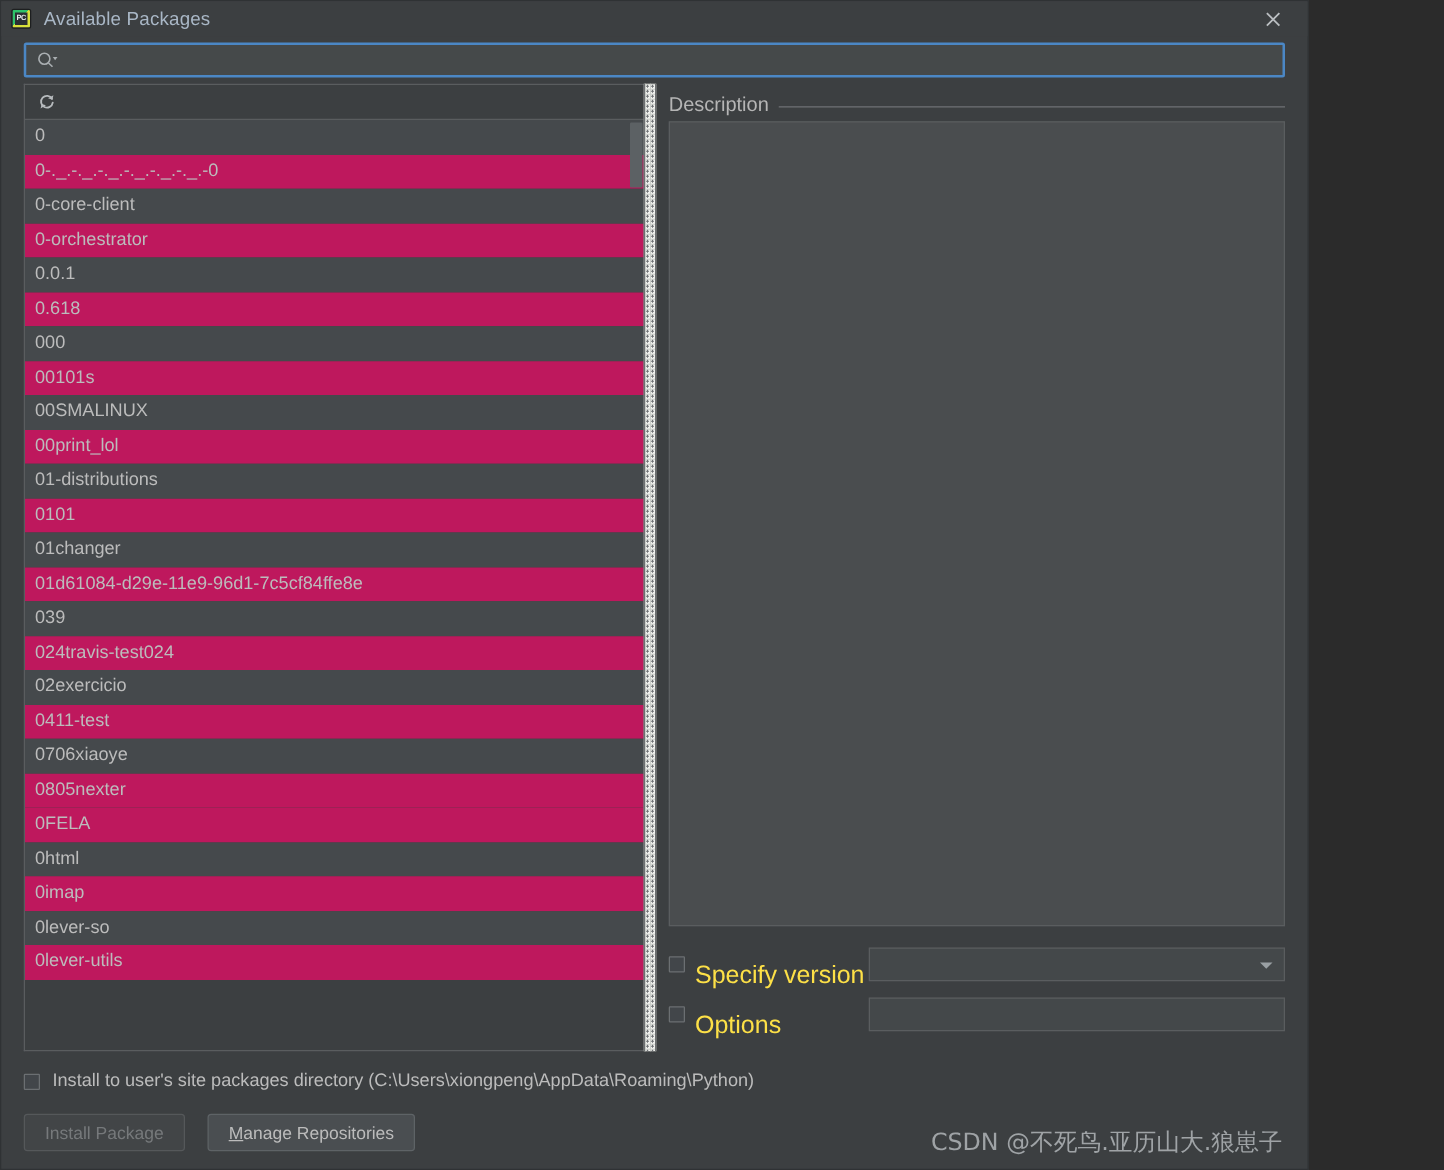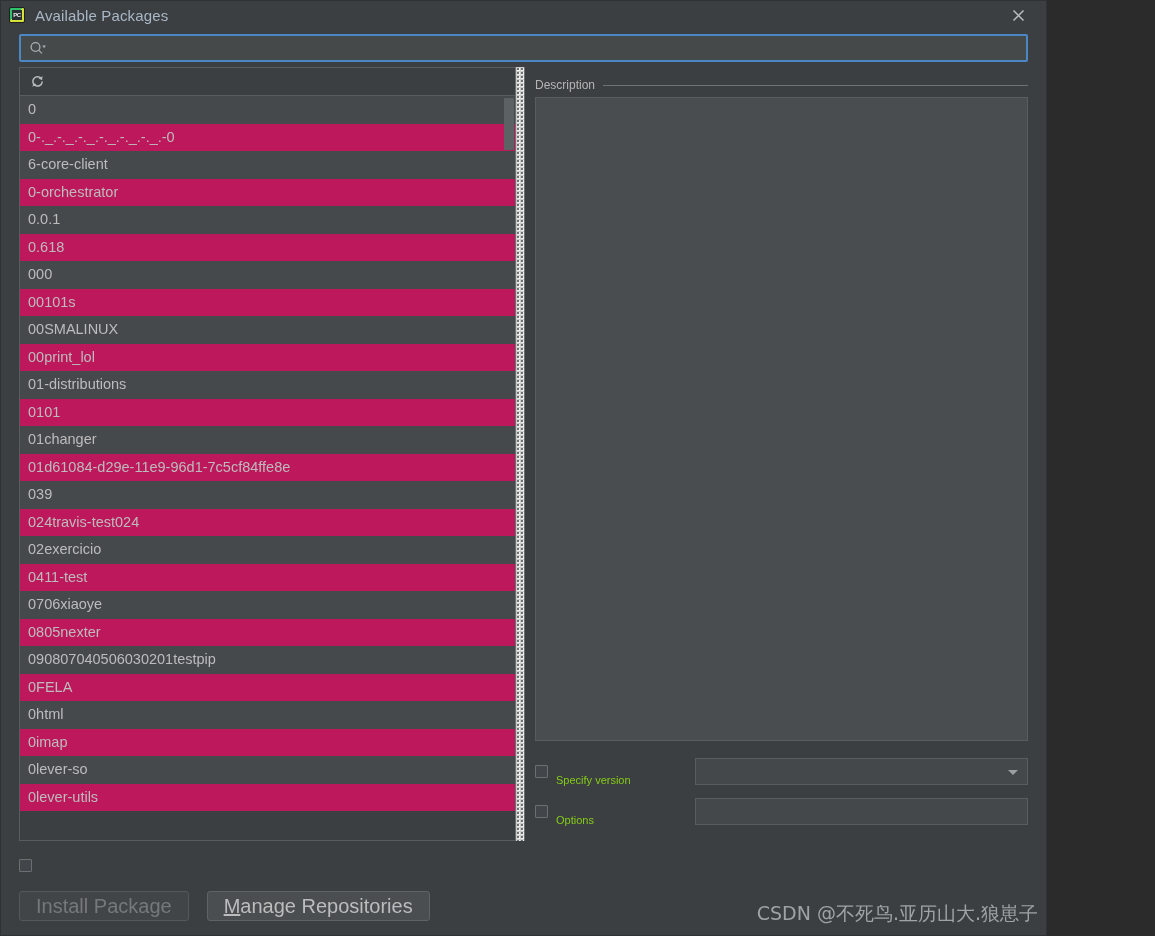--- a/index.html
+++ b/index.html
@@ -230,21 +230,21 @@
   .desc-header {
     flex: 0 0 30px;
     display: flex;
     align-items: center;
     gap: 8px;
     padding-top: 6px;
     box-sizing: border-box;
   }
   .desc-title {
     color: #b5b5b5;
-    font-size: 12px;
+    font-size: 16px;
     white-space: nowrap;
   }
   .desc-sep {
     flex: 1 1 auto;
     height: 1px;
     background: #6f7275;
   }
   .desc-body {
     flex: 1 1 auto;
     background: #4a4d4f;
@@ -274,22 +274,22 @@
   }
   .cb {
     width: 13px; height: 13px;
     flex: 0 0 13px;
     box-sizing: border-box;
     border: 1px solid #6b6f72;
     background: #42464a;
     border-radius: 1px;
   }
   .opt-label {
-    color: #84cc16;
-    font-size: 11px;
+    color: #fde047;
+    font-size: 20px;
     white-space: nowrap;
     margin-top: 18px;
   }
   .opt-field {
     flex: 1 1 auto;
     height: 27px;
     background: #44484a;
     border: 1px solid #5a5d5f;
     box-sizing: border-box;
     display: flex;
@@ -339,39 +339,39 @@
     margin-top: 12px;
   }
   .btn {
     height: 30px;
     min-width: 100px;
     padding: 0 16px;
     border: 1px solid #5e6366;
     border-radius: 3px;
     background: #4a4e51;
     color: #bcbcbc;
-    font-size: 20px;
+    font-size: 14px;
     font-family: "Liberation Sans", sans-serif;
     display: inline-flex;
     align-items: center;
     justify-content: center;
     cursor: pointer;
     box-sizing: border-box;
   }
   .btn.disabled {
     color: #76797b;
     background: #424547;
     border-color: #55585a;
     cursor: default;
   }
   .btn .mnemonic { text-decoration: underline; }
 
   .watermark {
     position: absolute;
-    right: 8px;
+    right: 20px;
     bottom: 8px;
     color: #9fa3a6;
     font-size: 19px;
     font-family: "DejaVu Sans", "Liberation Sans", sans-serif;
     white-space: nowrap;
     pointer-events: none;
   }
 </style>
 </head>
 <body>
@@ -412,39 +412,38 @@
             <path d="M12.4 5.4 A5 5 0 1 0 13 8.6" stroke="#b6babd" stroke-width="1.6" fill="none" stroke-linecap="round"></path>
             <path d="M13.6 2.3 L12.6 6.1 L9.0 5.0 Z" fill="#b6babd"></path>
             <path d="M2.6 13.6 L3.6 9.8 L7.2 10.9 Z" fill="#b6babd"></path>
           </svg>
         </div>
       </div>
       <div class="list-body">
         <div id="pkg-rows">
             <div class="pkg-row even">0</div>
             <div class="pkg-row odd">0-._.-._.-._.-._.-._.-._.-0</div>
-            <div class="pkg-row even">6-core-client</div>
+            <div class="pkg-row even">0-core-client</div>
             <div class="pkg-row odd">0-orchestrator</div>
             <div class="pkg-row even">0.0.1</div>
             <div class="pkg-row odd">0.618</div>
             <div class="pkg-row even">000</div>
             <div class="pkg-row odd">00101s</div>
             <div class="pkg-row even">00SMALINUX</div>
             <div class="pkg-row odd">00print_lol</div>
             <div class="pkg-row even">01-distributions</div>
             <div class="pkg-row odd">0101</div>
             <div class="pkg-row even">01changer</div>
             <div class="pkg-row odd">01d61084-d29e-11e9-96d1-7c5cf84ffe8e</div>
             <div class="pkg-row even">039</div>
             <div class="pkg-row odd">024travis-test024</div>
             <div class="pkg-row even">02exercicio</div>
             <div class="pkg-row odd">0411-test</div>
             <div class="pkg-row even">0706xiaoye</div>
             <div class="pkg-row odd">0805nexter</div>
-            <div class="pkg-row even">090807040506030201testpip</div>
             <div class="pkg-row odd">0FELA</div>
             <div class="pkg-row even">0html</div>
             <div class="pkg-row odd">0imap</div>
             <div class="pkg-row even">0lever-so</div>
             <div class="pkg-row odd">0lever-utils</div>
           </div>
         <div class="list-scrollbar">
           <div class="thumb"></div>
         </div>
       </div>
@@ -483,20 +482,21 @@
             <input class="opt-field-input" type="text" disabled="" style="">
           </div>
         </div>
       </div>
     </div>
   </div>
 
   <div class="bottom">
     <div class="user-site-row">
       <span class="cb"></span>
+      <span class="user-site-label">Install to user's site packages directory (C:\Users\xiongpeng\AppData\Roaming\Python)</span>
     </div>
     <div class="buttons-row">
       <div class="btn disabled">Install Package</div>
       <div class="btn">
           <span class="mnemonic">M</span>
           <span>anage Repositories</span>
         </div>
     </div>
   </div>
 

